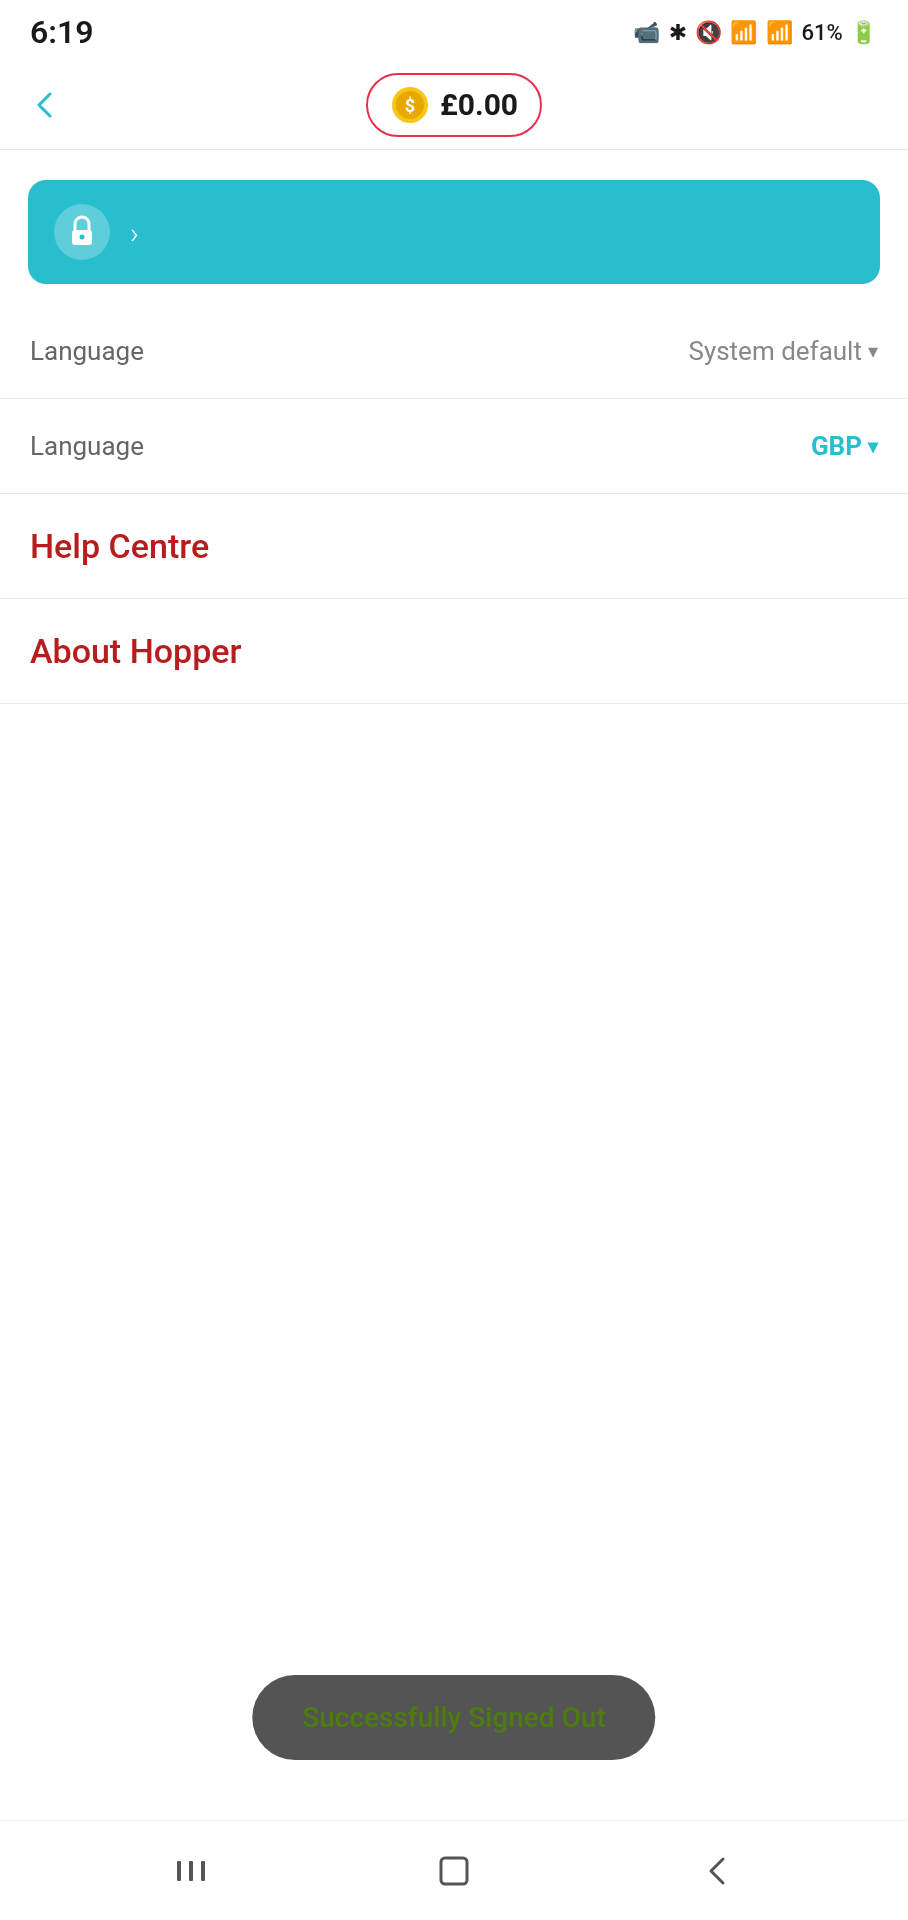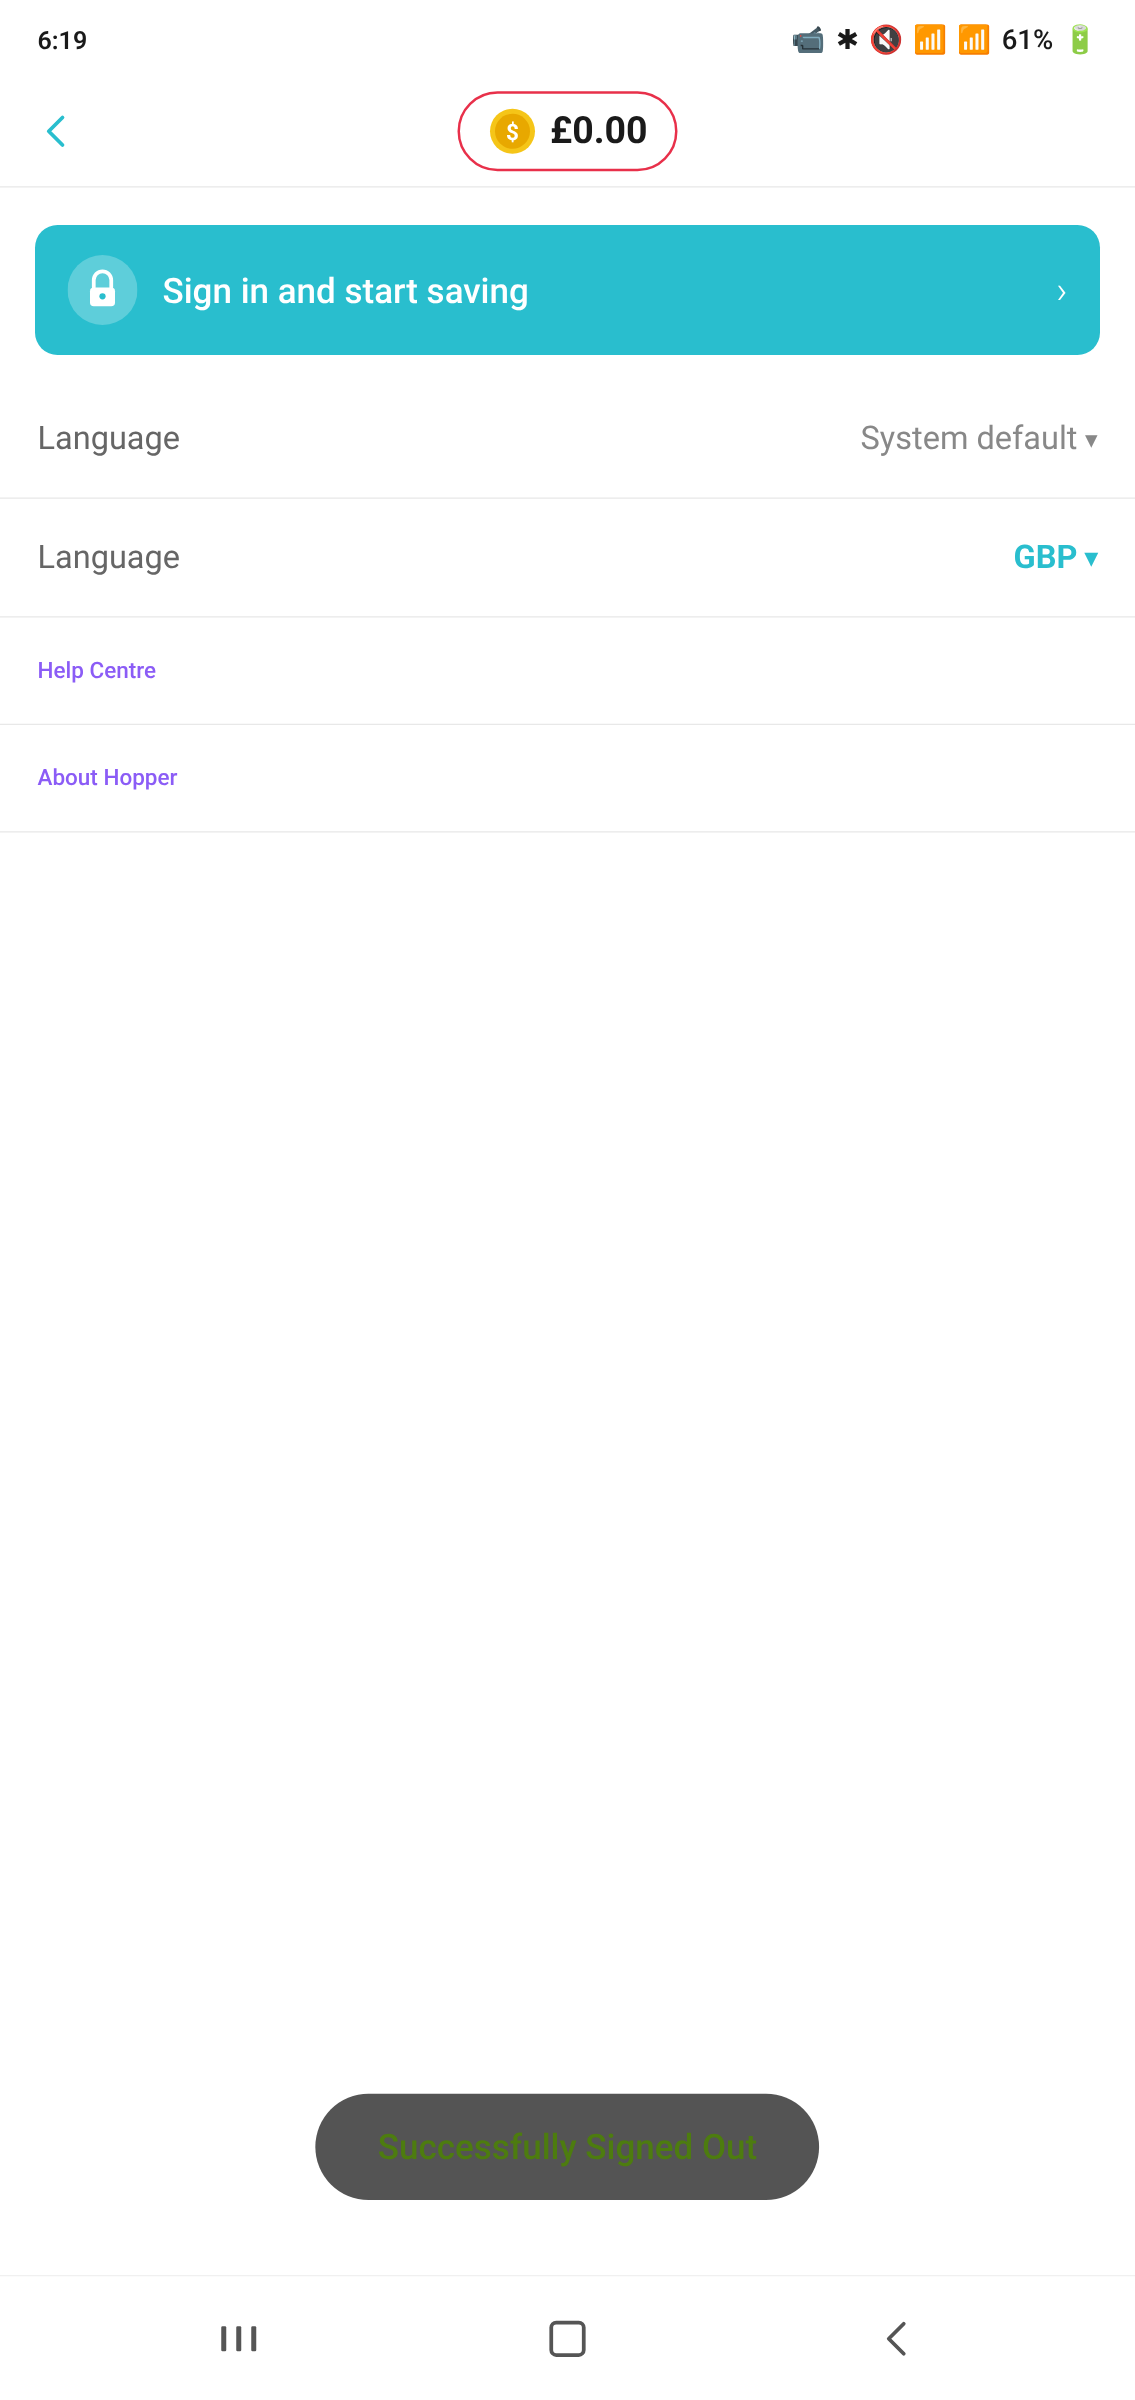--- a/index.html
+++ b/index.html
@@ -22,21 +22,21 @@
     .status-bar {
       display: flex;
       justify-content: space-between;
       align-items: center;
       padding: 14px 30px 10px 30px;
       background: #ffffff;
       height: 60px;
     }
 
     .status-time {
-      font-size: 20px;
+      font-size: 32px;
       font-weight: 600;
       color: #1a1a1a;
     }
 
     .status-icons {
       display: flex;
       align-items: center;
       gap: 8px;
       font-size: 22px;
       color: #1a1a1a;
@@ -157,22 +157,22 @@
     .dropdown-arrow {
       font-size: 20px;
       color: #888888;
     }
 
     .dropdown-arrow.currency {
       color: #29bece;
     }
 
     .settings-link {
-      font-size: 18px;
-      color: #8b5cf6;
+      font-size: 34px;
+      color: #b91c1c;
       font-weight: 500;
     }
 
     
     .toast {
       position: absolute;
       bottom: 160px;
       left: 50%;
       transform: translateX(-50%);
       background: rgba(60, 60, 60, 0.88);
@@ -250,21 +250,20 @@
 
 <div class="signin-banner">
   <div class="lock-icon-wrapper">
     <svg class="lock-svg" viewBox="0 0 56 56" xmlns="http://www.w3.org/2000/svg">
       <circle cx="28" cy="28" r="28" fill="rgba(255,255,255,0.25)"></circle>
       <rect x="18" y="26" width="20" height="15" rx="3" fill="#ffffff"></rect>
       <path d="M21 26v-6a7 7 0 0 1 14 0v6" stroke="#ffffff" stroke-width="3" fill="none" stroke-linecap="round"></path>
       <circle cx="28" cy="33" r="2.5" fill="#29bece"></circle>
     </svg>
   </div>
-  <span class="signin-text">Sign in and start saving</span>
   <span class="chevron-right">›</span>
 </div>
 
 <div class="settings-list">
 
   <div class="settings-item">
     <span class="settings-item-label">Language</span>
     <div class="settings-item-value">
       <span>System default</span>
       <span class="dropdown-arrow">▾</span>

